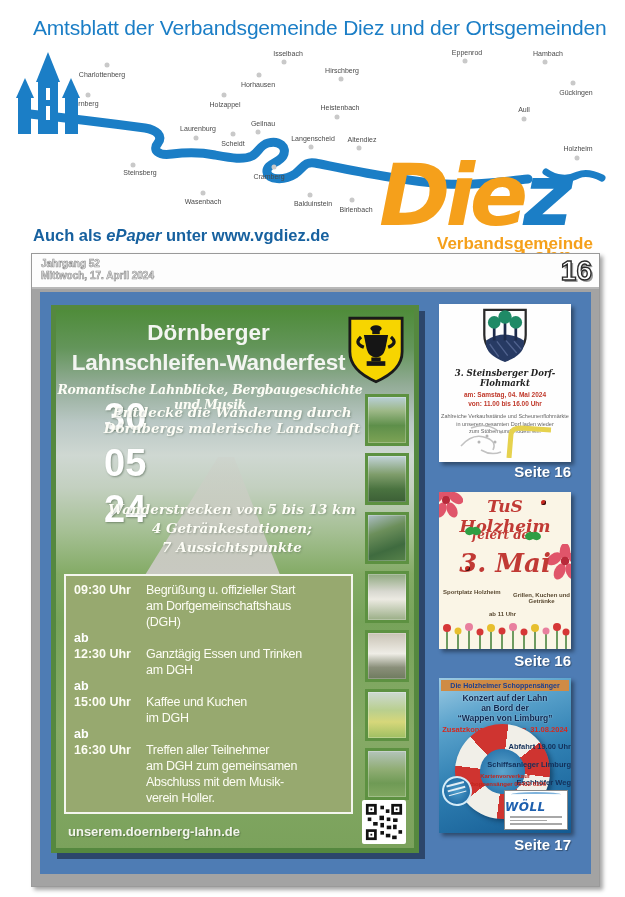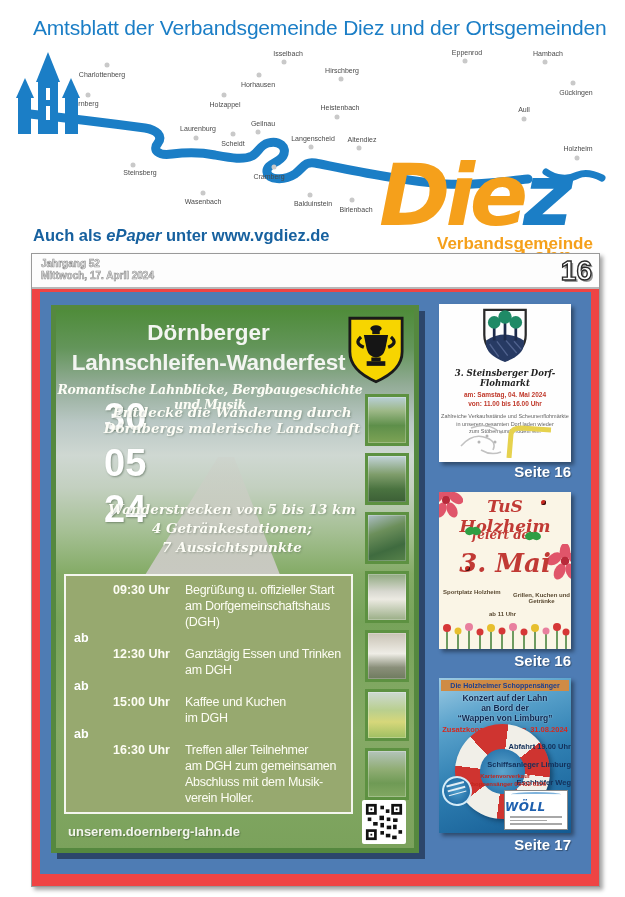--- a/index.html
+++ b/index.html
@@ -18,21 +18,21 @@
              font-size:86px;line-height:86px;letter-spacing:-5px;white-space:nowrap;}
   .logo-word .o{color:#f5a01b;}
   .logo-word .b{color:#1b7ec6;}
   .logo-sub1{left:437px;top:186px;font-size:17px;font-weight:700;color:#f5a01b;white-space:nowrap;}
   .logo-sub2a{left:479px;top:205px;font-size:12.5px;font-weight:700;color:#f5a01b;}
   .logo-sub2b{left:520px;top:196px;font-size:22px;font-weight:700;color:#f5a01b;}
   .epaper-line{left:33px;top:226px;font-size:16.5px;font-weight:700;color:#17619f;white-space:nowrap;}
   .epaper-line .it{font-style:italic;}
 
   
-  .page{left:31px;top:253px;width:567px;height:632px;background:#ef4444;border:1px solid #9a9a9a;
+  .page{left:31px;top:253px;width:567px;height:632px;background:#a3a3a3;border:1px solid #9a9a9a;
         box-shadow:3px 3px 4px rgba(0,0,0,0.35);}
   .page-header{position:absolute;left:0;top:0;right:0;height:33px;border-bottom:2px solid #b8b8b8;background:#fdfdfd;}
   .issue{position:absolute;left:9px;top:4px;font-size:10px;line-height:12px;font-weight:700;
          color:#e6e6e6;-webkit-text-stroke:0.6px #8f8f8f;text-shadow:1px 1px 0 #fff;}
   .page-number{position:absolute;right:7px;top:1px;font-size:28px;font-weight:800;color:#fff;
                -webkit-text-stroke:1.4px #2a2a2a;text-shadow:2px 2px 0 #9a9a9a;}
   .blue-panel{position:absolute;left:8px;top:38px;width:551px;height:582px;background:#4e7cb4;}
 
   
   .poster{position:absolute;left:11px;top:13px;width:368px;height:548px;box-sizing:border-box;
@@ -52,21 +52,21 @@
             text-shadow:1px 1px 2px rgba(60,80,60,.5);margin-left:36px;}
   .script{position:absolute;color:#fdfdf6;font-family:"DejaVu Serif",serif;font-style:italic;font-weight:700;
           text-align:center;white-space:pre-line;text-shadow:1px 1px 2px rgba(60,80,60,.35);}
   .intro{left:45px;top:95px;width:262px;font-size:13.5px;line-height:15.5px;}
   .facts{left:45px;top:190px;width:262px;font-size:13.5px;line-height:19px;}
   .sched-box{position:absolute;left:8px;top:264px;width:289px;height:240px;box-sizing:border-box;
              background:#97a96f;border:2px solid #f4f6ee;padding:6px 8px;}
   .sched-ab{font-size:12.5px;font-weight:700;color:#fff;line-height:16px;}
   .sched-ab:empty{display:none;}
   .sched-row{display:flex;}
-  .sched-time{width:72px;flex:0 0 72px;font-size:12.5px;font-weight:700;color:#fdfdf4;line-height:16px;margin-left:39px;}
+  .sched-time{width:72px;flex:0 0 72px;font-size:12.5px;font-weight:700;color:#fdfdf4;line-height:16px;}
   .sched-text{flex:1;font-size:12.5px;font-weight:400;letter-spacing:-0.3px;color:#fdfdf4;line-height:16px;white-space:pre-line;}
   .website{position:absolute;left:12px;bottom:9px;font-size:13px;font-weight:700;color:#f2f4ec;
            text-shadow:1px 1px 1px rgba(40,60,40,.4);}
   .photo-strip{position:absolute;right:5px;top:84px;width:44px;}
   .thumb{width:38px;height:46px;border:3px solid #5d9141;margin-bottom:7px;box-shadow:0 0 0 1px rgba(255,255,255,.25) inset;}
   .photo-valley-view{background:linear-gradient(180deg,#b8cfd8 0%,#9db887 30%,#5e8f4a 62%,#7da355 100%);}
   .photo-fence-viewpoint{background:linear-gradient(180deg,#c3d4da 0%,#7f9d6b 40%,#4a7340 72%,#3c5f36 100%);}
   .photo-river-gorge{background:linear-gradient(160deg,#aebfc7 0%,#6c8f5b 35%,#3f6b3f 70%,#57824a 100%);}
   .photo-church-aerial{background:linear-gradient(180deg,#8fa97f 0%,#d8d8d0 38%,#eceae2 55%,#9aae86 100%);}
   .photo-dgh-building{background:linear-gradient(180deg,#c8c2b4 0%,#efede6 45%,#8a8f7a 75%,#6f7b5e 100%);}

